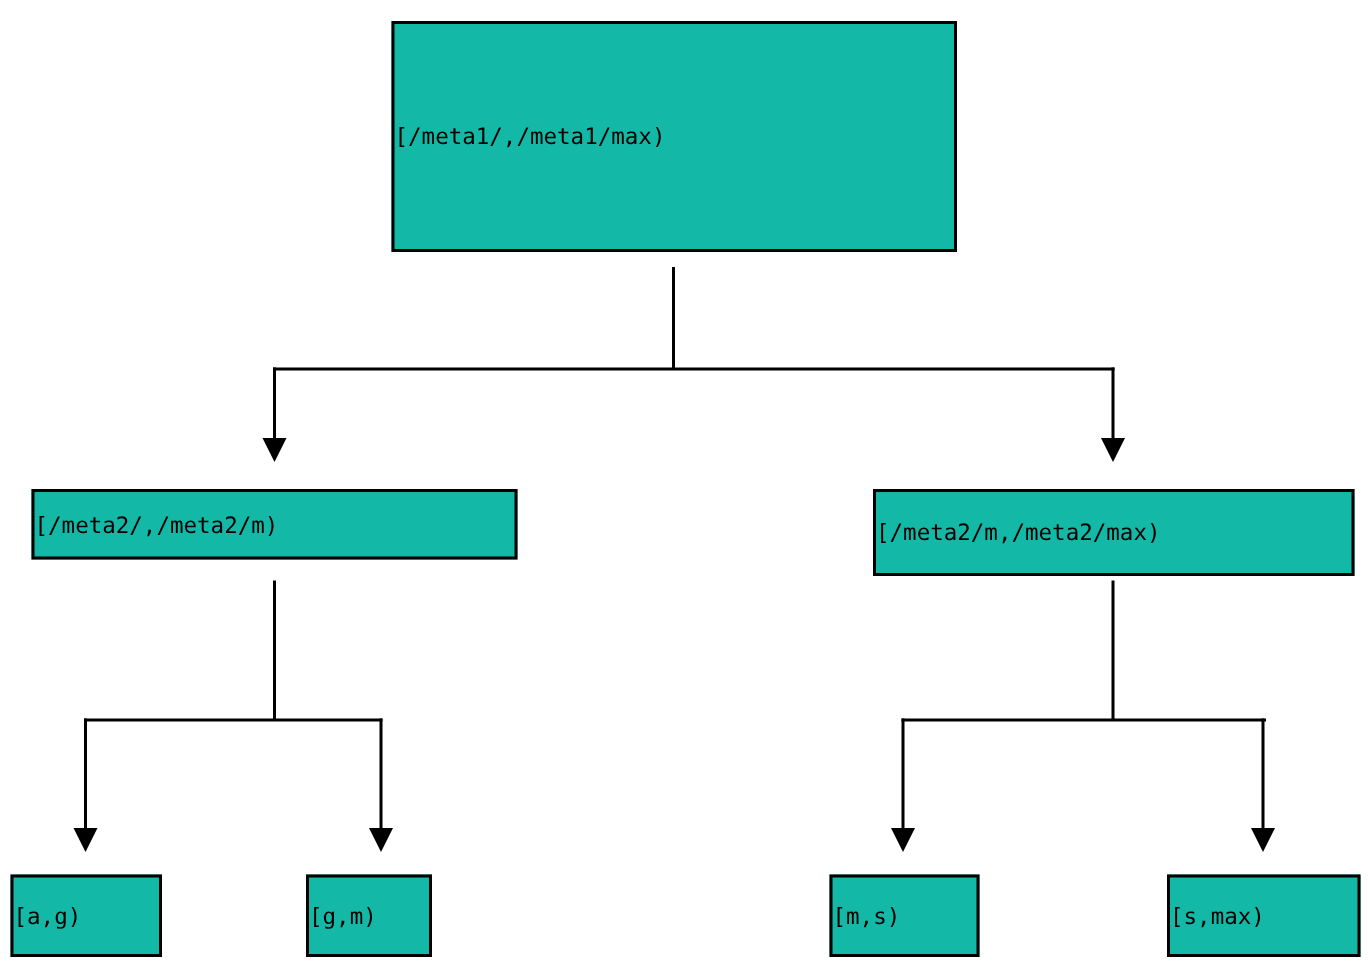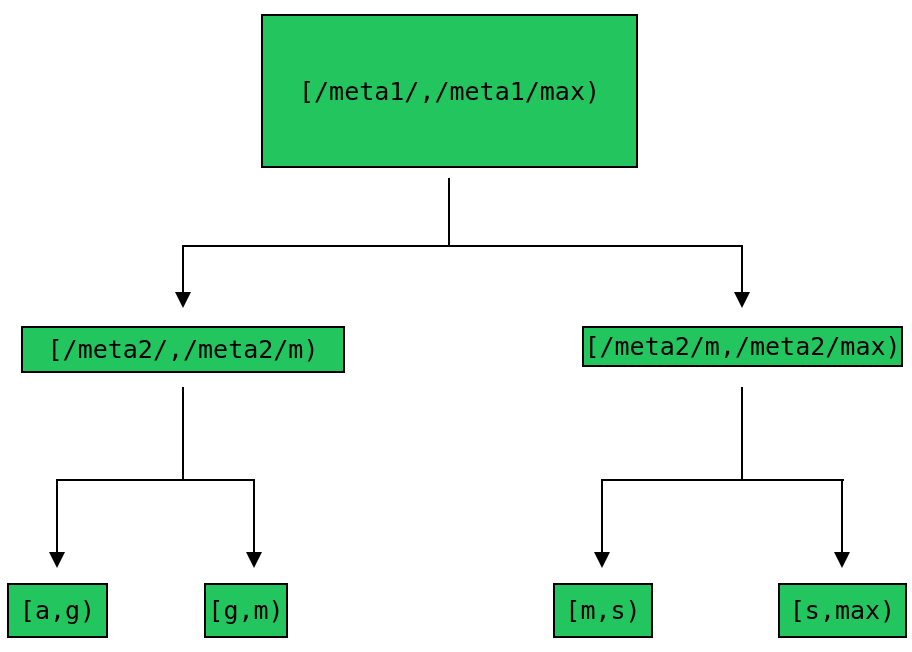--- a/index.html
+++ b/index.html
@@ -12,45 +12,45 @@
     width: 912px;
     height: 652px;
     background: #ffffff;
     font-family: "DejaVu Sans Mono", monospace;
     overflow: hidden;
   }
   .node {
     position: absolute;
     box-sizing: border-box;
     border: 2px solid #000000;
-    background: #22c55e;
+    background: #14b8a6;
     display: flex;
     align-items: center;
-    justify-content: center;
-    font-size: 25px;
+    justify-content: flex-start;
+    font-size: 15px;
     color: #000000;
     white-space: nowrap;
   }
   .line {
     position: absolute;
     background: #000000;
   }
   .arrow-down {
     position: absolute;
     width: 0;
     height: 0;
     border-left: 8px solid transparent;
     border-right: 8px solid transparent;
     border-top: 16px solid #000000;
   }
 
   
   .node-root   { left: 261px; top: 14px;  width: 377px; height: 154px; }
   .node-left   { left: 21px;  top: 326px; width: 324px; height: 47px; }
-  .node-right  { left: 582px; top: 326px; width: 321px; height: 41px; }
+  .node-right  { left: 582px; top: 326px; width: 321px; height: 58px; }
   .node-ag     { left: 7px;   top: 583px; width: 101px; height: 55px; }
   .node-gm     { left: 204px; top: 583px; width: 84px; height: 55px; }
   .node-ms     { left: 553px; top: 583px; width: 100px; height: 55px; }
   .node-smax   { left: 778px; top: 583px; width: 129px; height: 55px; }
 
   
   .stem-root   { left: 448px; top: 178px; width: 2px;   height: 68px; }
   .hline-1     { left: 182px; top: 245px; width: 561px; height: 2px; }
   .drop-1l     { left: 182px; top: 245px; width: 2px;   height: 47px; }
   .drop-1r     { left: 741px; top: 245px; width: 2px;   height: 47px; }

